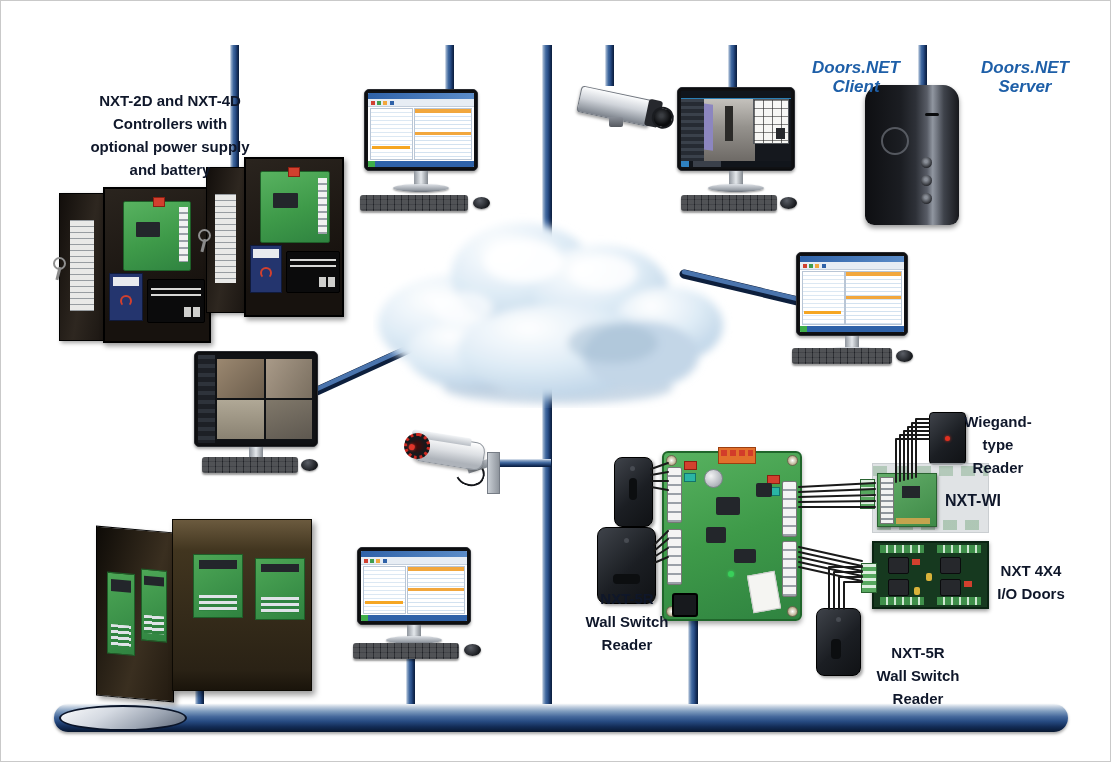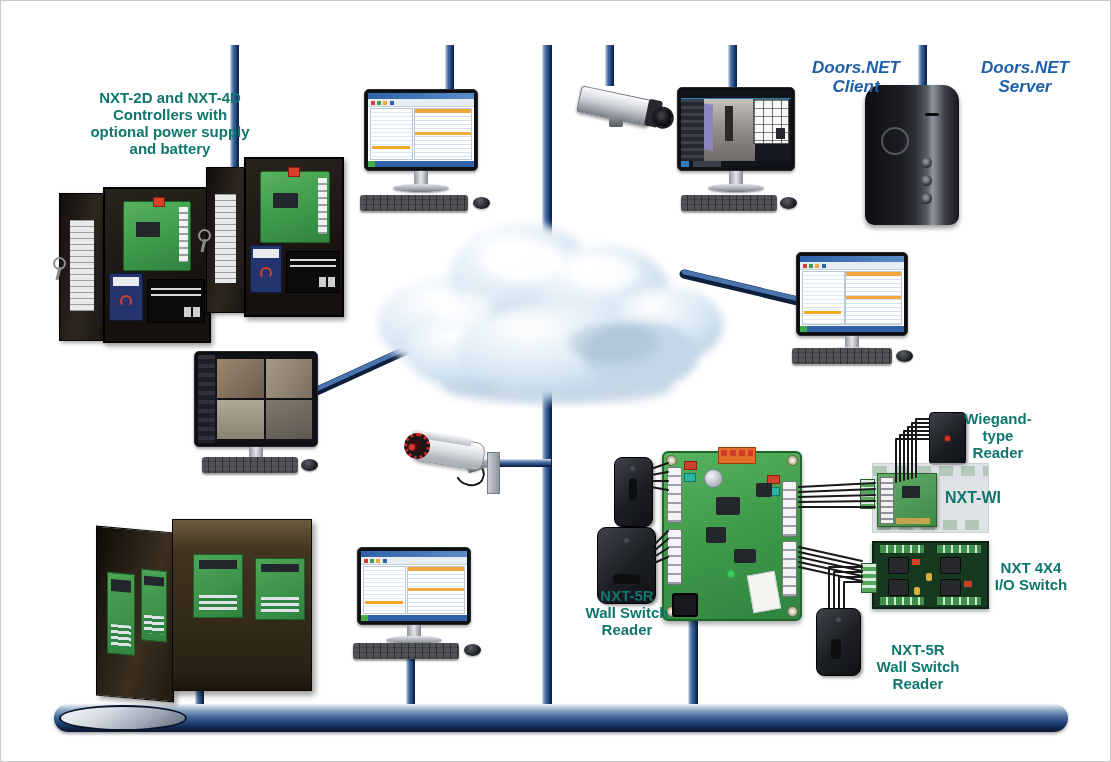--- a/index.html
+++ b/index.html
@@ -17,21 +17,21 @@
        border:2px solid #0a1428;}
   .bus-label{position:absolute;left:0;width:100%;top:3px;text-align:center;
        font-style:italic;font-weight:bold;font-size:19px;color:#fff;letter-spacing:.5px;
        text-shadow:1px 1px 0 #0a1428,-1px 1px 0 #0a1428,1px -1px 0 #0a1428,-1px -1px 0 #0a1428,2px 2px 2px rgba(0,0,0,.6);}
   .vline{position:absolute;width:9px;z-index:1;
        background:linear-gradient(90deg,#f0f3f7 0%,#96adcb 12%,#41699f 38%,#2a4f88 60%,#16315e 80%,#0a1c3a 100%);}
   .hline{position:absolute;height:8px;z-index:1;
        background:linear-gradient(180deg,#f0f3f7 0%,#96adcb 15%,#41699f 45%,#16315e 80%,#0a1c3a 100%);}
 
   
-  .lbl{position:absolute;z-index:7;color:#0f766e;font-weight:bold;font-size:15px;line-height:17px;
+  .lbl{position:absolute;z-index:7;color:#0f172a;font-weight:bold;font-size:15px;line-height:23px;
        text-align:center;white-space:pre-line;transform:translateX(-50%);}
   .lbl-left{text-align:left;transform:none;}
   .lbl-blue{color:#1e5fa8;font-style:italic;font-size:17px;line-height:19px;}
   .lbl-big{font-size:16px;}
 
   
   .ws{position:absolute;z-index:5;}
   .mon{position:absolute;background:#101114;border:1px solid #2a2c31;border-radius:5px;padding:3px;
        box-sizing:border-box;box-shadow:0 2px 3px rgba(0,0,0,.35), inset 0 0 2px #000;}
   .scr{position:relative;width:100%;height:100%;overflow:hidden;background:#fff;border-radius:1px;}
@@ -547,18 +547,18 @@
   <div class="lbl lbl-blue" style="left:1024px;top:57px;">Doors.NET
 Server</div>
   <div class="lbl" style="left:626px;top:586px;">NXT-5R
 Wall Switch
 Reader</div>
   <div class="lbl" style="left:997px;top:409px;">Wiegand-
 type
 Reader</div>
   <div class="lbl lbl-left lbl-big" style="left:944px;top:488px;">NXT-WI</div>
   <div class="lbl" style="left:1030px;top:558px;">NXT 4X4
-I/O Switch</div>
+I/O Doors</div>
   <div class="lbl" style="left:917px;top:640px;">NXT-5R
 Wall Switch
 Reader</div>
 
 </div>
 
 </body></html>

